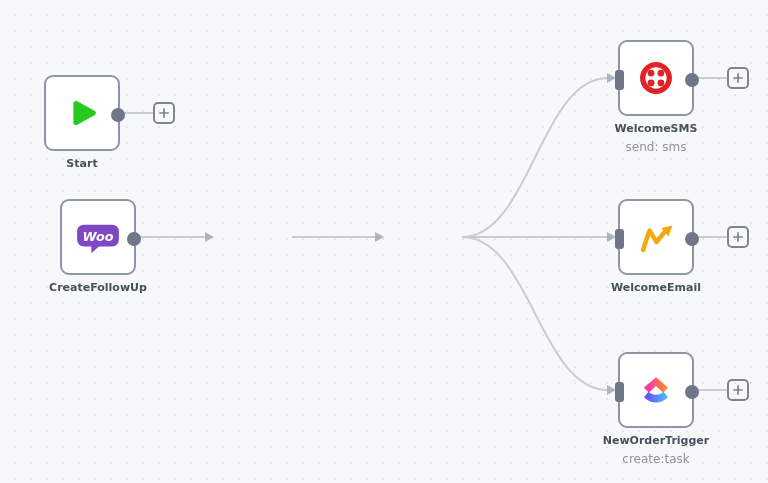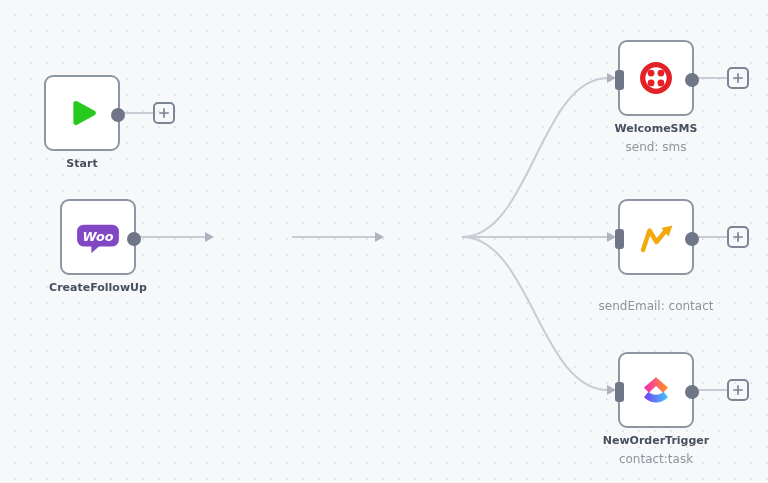--- a/index.html
+++ b/index.html
@@ -121,21 +121,21 @@
     <div class="node-box">
       <span class="icon-slot">
             <svg viewBox="0 0 40 36" width="40" height="36">
     <path d="M7 31 L13.5 11.5 L20.5 23 L31 10" stroke="#f3a80c" stroke-width="4.4" fill="none" stroke-linecap="round" stroke-linejoin="round"></path>
     <path d="M25.5 9 L36.5 6.5 L32.5 17.5 Z" fill="#f3a80c"></path>
   </svg>
           </span>
       <span class="input-port"></span>
       <span class="output-port"></span>
     </div>
-    <div class="node-subtitle">sendEmail: contact</div>
+    <div class="node-label">WelcomeEmail</div>
     <div class="plus-link"></div>
     <button class="plus-btn">
       <svg width="12" height="12" viewBox="0 0 12 12">
         <path d="M6 1.2 V10.8 M1.2 6 H10.8" stroke="currentColor" stroke-width="1.7" fill="none"></path>
       </svg>
     </button>
   </div>
       <div class="node-wrap" style="left: 618px; top: 352px;">
     <div class="node-box">
       <span class="icon-slot">
@@ -151,21 +151,21 @@
       </linearGradient>
     </defs>
     <path d="M6.5 19.5 L20 8 L33.5 19.5 L28 25.5 L20 18 L12 25.5 Z" fill="url(#cuA)"></path>
     <path d="M6.5 30.5 L11.5 24.5 C16 29 24 29 28.5 24.5 L33.5 30.5 C25.5 38.5 14.5 38.5 6.5 30.5 Z" fill="url(#cuB)"></path>
   </svg>
           </span>
       <span class="input-port"></span>
       <span class="output-port"></span>
     </div>
     <div class="node-label">NewOrderTrigger</div>
-    <div class="node-subtitle">contact:task</div>
+    <div class="node-subtitle">create:task</div>
     <div class="plus-link"></div>
     <button class="plus-btn">
       <svg width="12" height="12" viewBox="0 0 12 12">
         <path d="M6 1.2 V10.8 M1.2 6 H10.8" stroke="currentColor" stroke-width="1.7" fill="none"></path>
       </svg>
     </button>
   </div>
     </div>
 </div>
 

